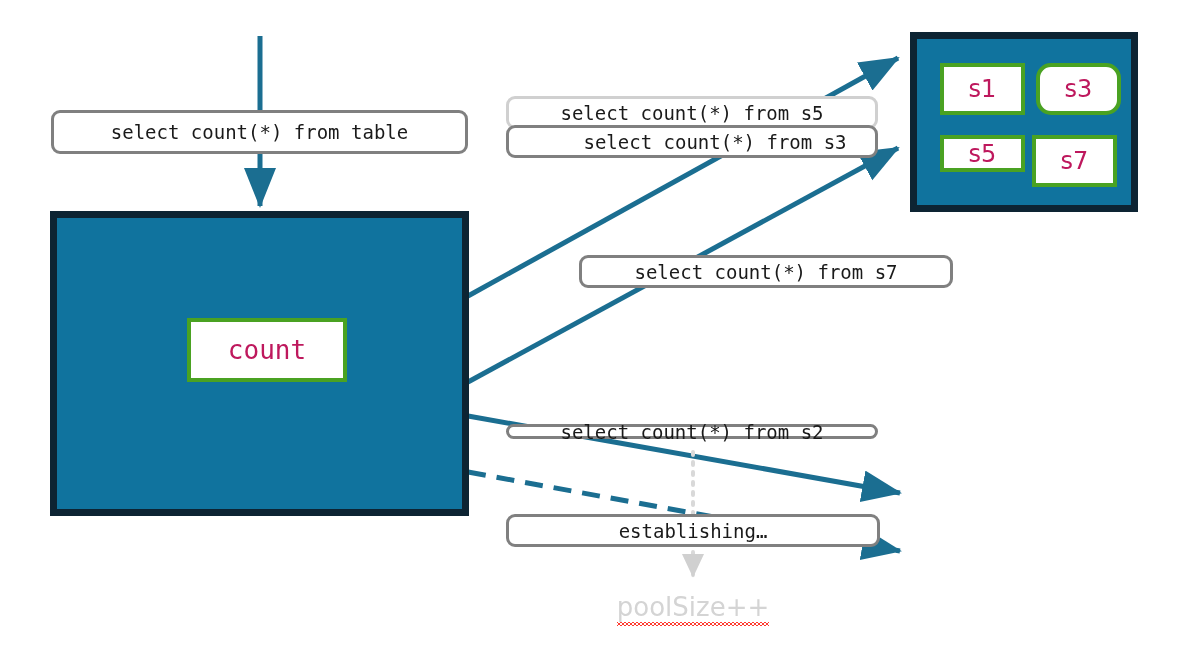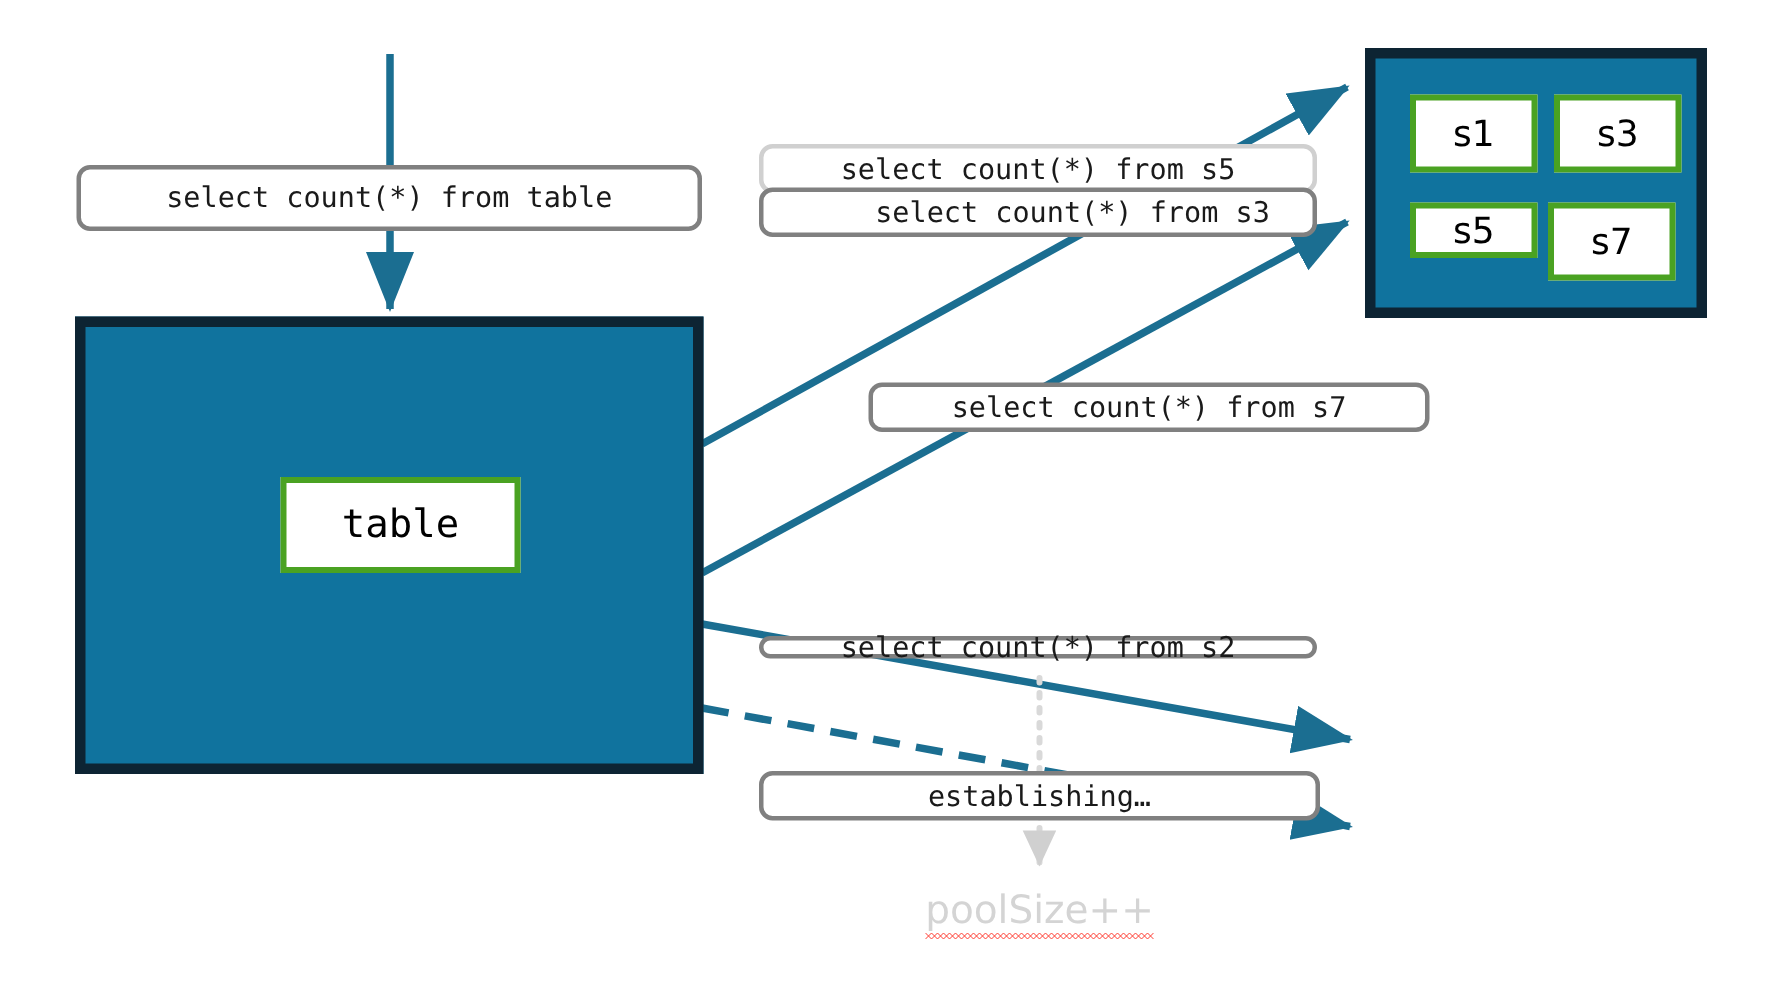--- a/index.html
+++ b/index.html
@@ -36,35 +36,35 @@
 
   
   .node {
     position: absolute;
     background: #ffffff;
     border: 4px solid #4aa222;
     box-sizing: border-box;
     display: flex;
     align-items: center;
     justify-content: center;
-    color: #000000;
+    color: #be185d;
   }
   .node.mono {
     font-family: "DejaVu Sans Mono", "Liberation Mono", monospace;
     font-size: 26px;
   }
   .node.sans {
     font-family: "DejaVu Sans", "Liberation Sans", sans-serif;
     font-size: 24px;
   }
   #node-table { left: 130px; top: 100px; width: 160px; height: 64px; }
 
   
   #node-s1 { left: 23px;  top: 24px;  width: 85px; height: 52px; }
-  #node-s3 { left: 119px; top: 24px;  width: 85px; height: 52px; }
+  #node-s3 { left: 119px; top: 24px;  width: 85px; height: 52px; border-radius: 15px; }
   #node-s5 { left: 23px;  top: 96px;  width: 85px; height: 37px; text-align: center; }
   #node-s7 { left: 115px; top: 96px;  width: 85px; height: 52px; }
 
   
   #node-s2 { left: 23px;  top: 24px;  width: 181px; height: 52px; }
   #node-s6 { left: 23px;  top: 96px;  width: 85px;  height: 52px; }
   #node-s4 { left: 119px; top: 96px;  width: 85px;  height: 52px; }
 
   
   .qlabel {
@@ -144,21 +144,21 @@
     <line x1="468" y1="416" x2="900" y2="493" stroke="#1b6e91" stroke-width="5" marker-end="url(#arrow-solid)"></line>
 
     <line x1="468" y1="472" x2="900" y2="551" stroke="#1b6e91" stroke-width="5" stroke-dasharray="18 11" marker-end="url(#arrow-solid)"></line>
 
     <line x1="693" y1="452" x2="693" y2="576" stroke="#d9d9d9" stroke-width="4" stroke-dasharray="3 7" stroke-linecap="round" marker-end="url(#arrow-gray)"></line>
   </svg>
 
   <div class="qlabel" id="lbl-table">select count(*) from table</div>
 
   <div class="group-box" id="table-group">
-    <div class="node mono" id="node-table">table</div>
+    <div class="node mono" id="node-table">count</div>
   </div>
 
   <div class="group-box" id="servers-top">
     <div class="node sans" id="node-s1">s1</div>
     <div class="node sans" id="node-s3">s3</div>
     <div class="node sans" id="node-s5">s5</div>
     <div class="node sans" id="node-s7">s7</div>
   </div>
 
 

